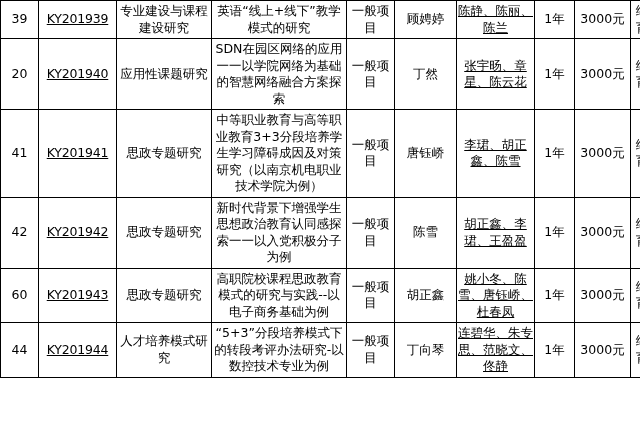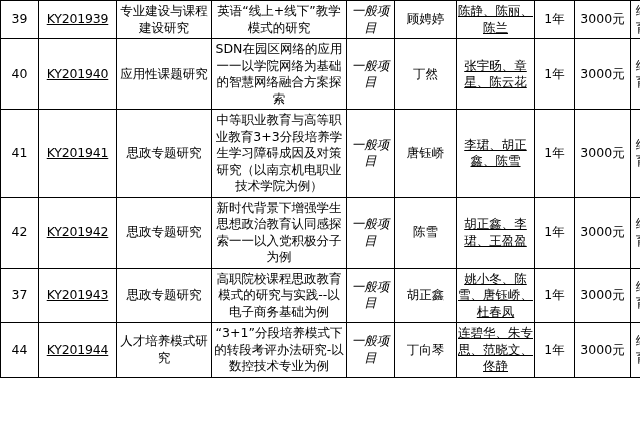--- a/index.html
+++ b/index.html
@@ -43,21 +43,21 @@
   col.c-leader  { width: 62px; }
   col.c-members { width: 78px; }
   col.c-dur     { width: 40px; }
   col.c-fund    { width: 56px; }
   col.c-unit    { width: 48px; }
 
   .cell-no { font-size: 13px; }
   .cell-code { font-size: 12.5px; letter-spacing: -0.2px; text-decoration: underline; }
   .cell-field { font-size: 12.5px; margin-top: 41px; }
   .cell-title { font-size: 12.5px; text-align: center; margin-left: 16px; }
-  .cell-type { font-size: 12.5px; font-style: italic; }
+  .cell-type { font-size: 12.5px; }
   .cell-leader { font-size: 12.5px; margin-top: 9px; }
   .cell-members { font-size: 12.5px; text-decoration: underline; }
   .cell-dur { font-size: 12.5px; }
   .cell-fund { font-size: 12.5px; }
   .cell-unit { font-size: 12.5px; }
 </style>
 </head>
 <body>
 
 <div class="sheet">
@@ -81,21 +81,21 @@
         <td class="cell-field">专业建设与课程建设研究</td>
         <td class="cell-title">英语“线上+线下”教学模式的研究</td>
         <td class="cell-type">一般项目</td>
         <td class="cell-leader">顾娉婷</td>
         <td class="cell-members">陈静、陈丽、陈兰</td>
         <td class="cell-dur">1年</td>
         <td class="cell-fund">3000元</td>
         <td class="cell-unit">继续教育学院</td>
       </tr>
       <tr>
-        <td class="cell-no">40</td>
+        <td class="cell-no">20</td>
         <td class="cell-code">KY201940</td>
         <td class="cell-field">应用性课题研究</td>
         <td class="cell-title">SDN在园区网络的应用一一以学院网络为基础的智慧网络融合方案探索</td>
         <td class="cell-type">一般项目</td>
         <td class="cell-leader">丁然</td>
         <td class="cell-members">张宇旸、章星、陈云花</td>
         <td class="cell-dur">1年</td>
         <td class="cell-fund">3000元</td>
         <td class="cell-unit">继续教育学院</td>
       </tr>
@@ -117,36 +117,36 @@
         <td class="cell-field">思政专题研究</td>
         <td class="cell-title">新时代背景下增强学生思想政治教育认同感探索一一以入党积极分子为例</td>
         <td class="cell-type">一般项目</td>
         <td class="cell-leader">陈雪</td>
         <td class="cell-members">胡正鑫、李珺、王盈盈</td>
         <td class="cell-dur">1年</td>
         <td class="cell-fund">3000元</td>
         <td class="cell-unit">继续教育学院</td>
       </tr>
       <tr>
-        <td class="cell-no">37</td>
+        <td class="cell-no">60</td>
         <td class="cell-code">KY201943</td>
         <td class="cell-field">思政专题研究</td>
         <td class="cell-title">高职院校课程思政教育模式的研究与实践--以电子商务基础为例</td>
         <td class="cell-type">一般项目</td>
         <td class="cell-leader">胡正鑫</td>
         <td class="cell-members">姚小冬、陈雪、唐钰峤、杜春凤</td>
         <td class="cell-dur">1年</td>
         <td class="cell-fund">3000元</td>
         <td class="cell-unit">继续教育学院</td>
       </tr>
       <tr>
         <td class="cell-no">44</td>
         <td class="cell-code">KY201944</td>
         <td class="cell-field">人才培养模式研究</td>
-        <td class="cell-title">“3+1”分段培养模式下的转段考评办法研究-以数控技术专业为例</td>
+        <td class="cell-title">“5+3”分段培养模式下的转段考评办法研究-以数控技术专业为例</td>
         <td class="cell-type">一般项目</td>
         <td class="cell-leader">丁向琴</td>
         <td class="cell-members">连碧华、朱专思、范晓文、佟静</td>
         <td class="cell-dur">1年</td>
         <td class="cell-fund">3000元</td>
         <td class="cell-unit">继续教育学院</td>
       </tr>
     </tbody>
   </table>
 </div>

